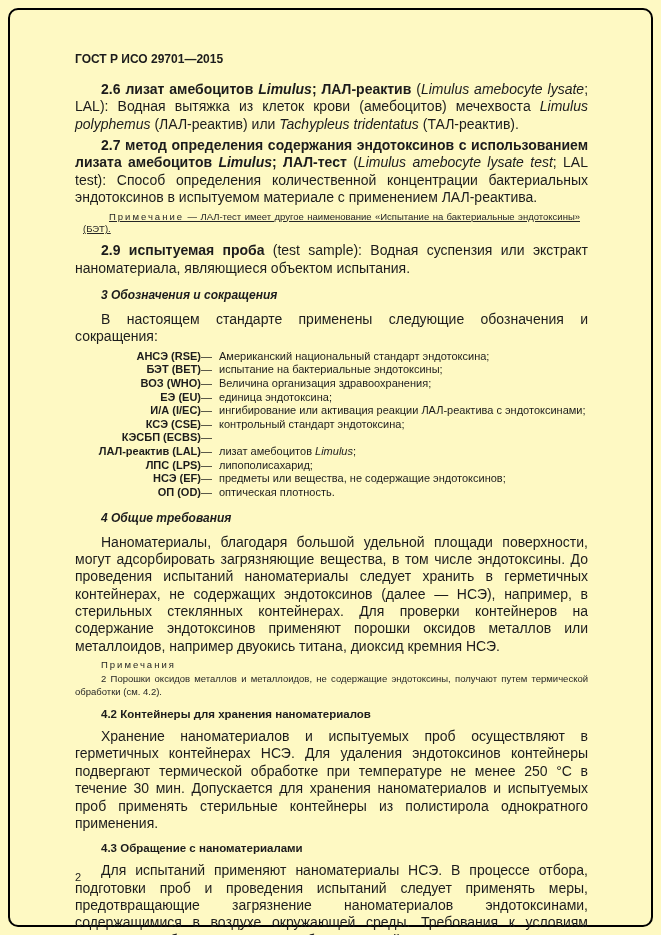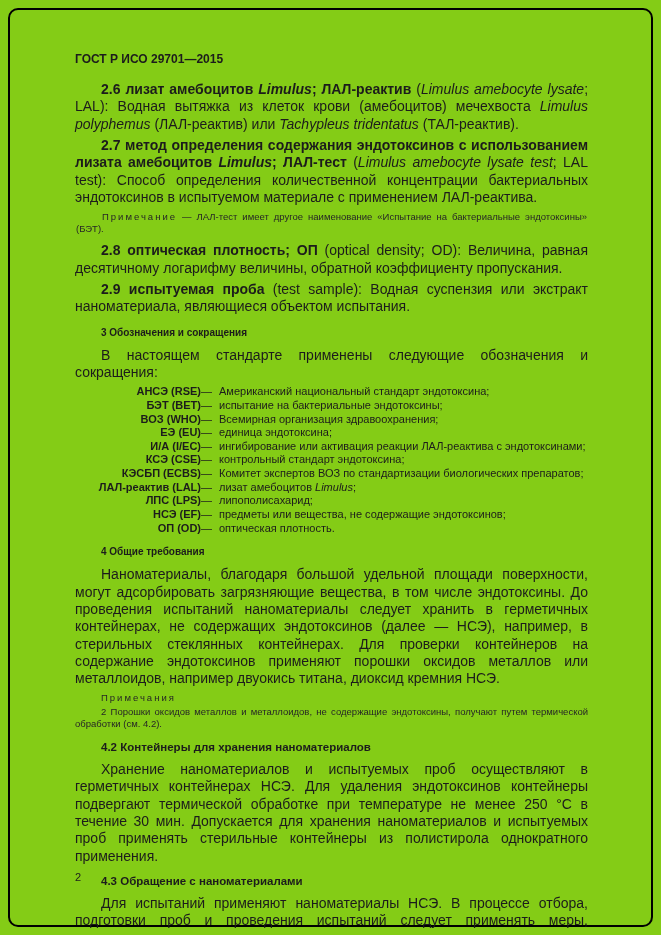--- a/index.html
+++ b/index.html
@@ -6,21 +6,21 @@
   html, body { background: #ffffff; }
   body {
     font-family: "Liberation Sans", sans-serif;
     color: #1c1c1c;
     -webkit-font-smoothing: antialiased;
   }
   .page {
     position: relative;
     width: 661px;
     height: 935px;
-    background: #84cc16;
+    background: #fef9c3;
     overflow: hidden;
   }
   .frame {
     position: absolute;
     left: 8px; top: 8px; right: 8px; bottom: 8px;
     border: 2.5px solid #000000;
     border-radius: 10px;
     pointer-events: none;
   }
   .content {
@@ -41,26 +41,27 @@
     text-indent: 26px;
     margin-bottom: 4px;
   }
   .note-para {
     font-size: 9.5px;
     line-height: 1.3;
     text-align: justify;
     text-indent: 26px;
     color: #262626;
   }
-  .inline-note { margin: 4px 1px 7px; }
+  .inline-note { margin: 4px 8px 7px; text-decoration: underline; }
   .sec-heading {
-    font-size: 10px;
+    font-size: 12px;
     font-weight: bold;
     padding-left: 26px;
     margin: 11px 0 9px;
+    font-style: italic;
   }
   .sub-heading {
     font-size: 11.5px;
     font-weight: bold;
     padding-left: 26px;
     margin: 10px 0 8px;
   }
   .intro-para { margin-bottom: 2px; }
   .abbrev-list { margin: 4px 0 6px; }
   .abbrev-row {
@@ -92,61 +93,59 @@
 
 <div class="page">
   <div class="frame"></div>
 
   <div class="content">
     <div class="doc-header">ГОСТ Р ИСО 29701—2015</div>
 
     <p class="body-para"><span class="b">2.6 лизат амебоцитов </span><span class="b i">Limulus</span><span class="b">; ЛАЛ-реактив</span><span> (</span><span class="i">Limulus amebocyte lysate</span><span>; LAL): Водная вытяжка из клеток крови (амебоцитов) мечехвоста </span><span class="i">Limulus polyphemus</span><span> (ЛАЛ-реактив) или </span><span class="i">Tachypleus tridentatus</span><span> (ТАЛ-реактив).</span></p>
     <p class="body-para"><span class="b">2.7 метод определения содержания эндотоксинов с использованием лизата амебоцитов </span><span class="b i">Limulus</span><span class="b">; ЛАЛ-тест</span><span> (</span><span class="i">Limulus amebocyte lysate test</span><span>; LAL test): Способ определения количественной концентрации бактериальных эндотоксинов в испытуемом материале с применением ЛАЛ-реактива.</span></p>
     <p class="note-para inline-note"><span class="sp">Примечание</span><span> — ЛАЛ-тест имеет другое наименование «Испытание на бактериальные эндотоксины» (БЭТ).</span></p>
-    <p class="body-para"><span class="b">2.8 оптическая плотность; ОП</span><span> (optical density; OD): Величина, равная десятичному логарифму величины, обратной коэффициенту пропускания.</span></p>
     <p class="body-para"><span class="b">2.9 испытуемая проба</span><span> (test sample): Водная суспензия или экстракт наноматериала, являющиеся объектом испытания.</span></p>
 
     <h2 class="sec-heading">3 Обозначения и сокращения</h2>
     <p class="body-para intro-para">В настоящем стандарте применены следующие обозначения и сокращения:</p>
 
     <div class="abbrev-list">
       <div class="abbrev-row">
         <span class="abbrev-term">АНСЭ (RSE)</span>
         <span class="abbrev-dash">—</span>
         <span class="abbrev-def"><span>Американский национальный стандарт эндотоксина;</span></span>
       </div>
       <div class="abbrev-row">
         <span class="abbrev-term">БЭТ (BET)</span>
         <span class="abbrev-dash">—</span>
         <span class="abbrev-def"><span>испытание на бактериальные эндотоксины;</span></span>
       </div>
       <div class="abbrev-row">
         <span class="abbrev-term">ВОЗ (WHO)</span>
         <span class="abbrev-dash">—</span>
-        <span class="abbrev-def"><span>Всемирная организация здравоохранения;</span></span>
+        <span class="abbrev-def"><span>Величина организация здравоохранения;</span></span>
       </div>
       <div class="abbrev-row">
         <span class="abbrev-term">ЕЭ (EU)</span>
         <span class="abbrev-dash">—</span>
         <span class="abbrev-def"><span>единица эндотоксина;</span></span>
       </div>
       <div class="abbrev-row">
         <span class="abbrev-term">И/А (I/EC)</span>
         <span class="abbrev-dash">—</span>
         <span class="abbrev-def"><span>ингибирование или активация реакции ЛАЛ-реактива с эндотоксинами;</span></span>
       </div>
       <div class="abbrev-row">
         <span class="abbrev-term">КСЭ (CSE)</span>
         <span class="abbrev-dash">—</span>
         <span class="abbrev-def"><span>контрольный стандарт эндотоксина;</span></span>
       </div>
       <div class="abbrev-row">
         <span class="abbrev-term">КЭСБП (ECBS)</span>
         <span class="abbrev-dash">—</span>
-        <span class="abbrev-def"><span>Комитет экспертов ВОЗ по стандартизации биологических препаратов;</span></span>
       </div>
       <div class="abbrev-row">
         <span class="abbrev-term">ЛАЛ-реактив (LAL)</span>
         <span class="abbrev-dash">—</span>
         <span class="abbrev-def"><span>лизат амебоцитов </span><span class="i">Limulus</span><span>;</span></span>
       </div>
       <div class="abbrev-row">
         <span class="abbrev-term">ЛПС (LPS)</span>
         <span class="abbrev-dash">—</span>
         <span class="abbrev-def"><span>липополисахарид;</span></span>

